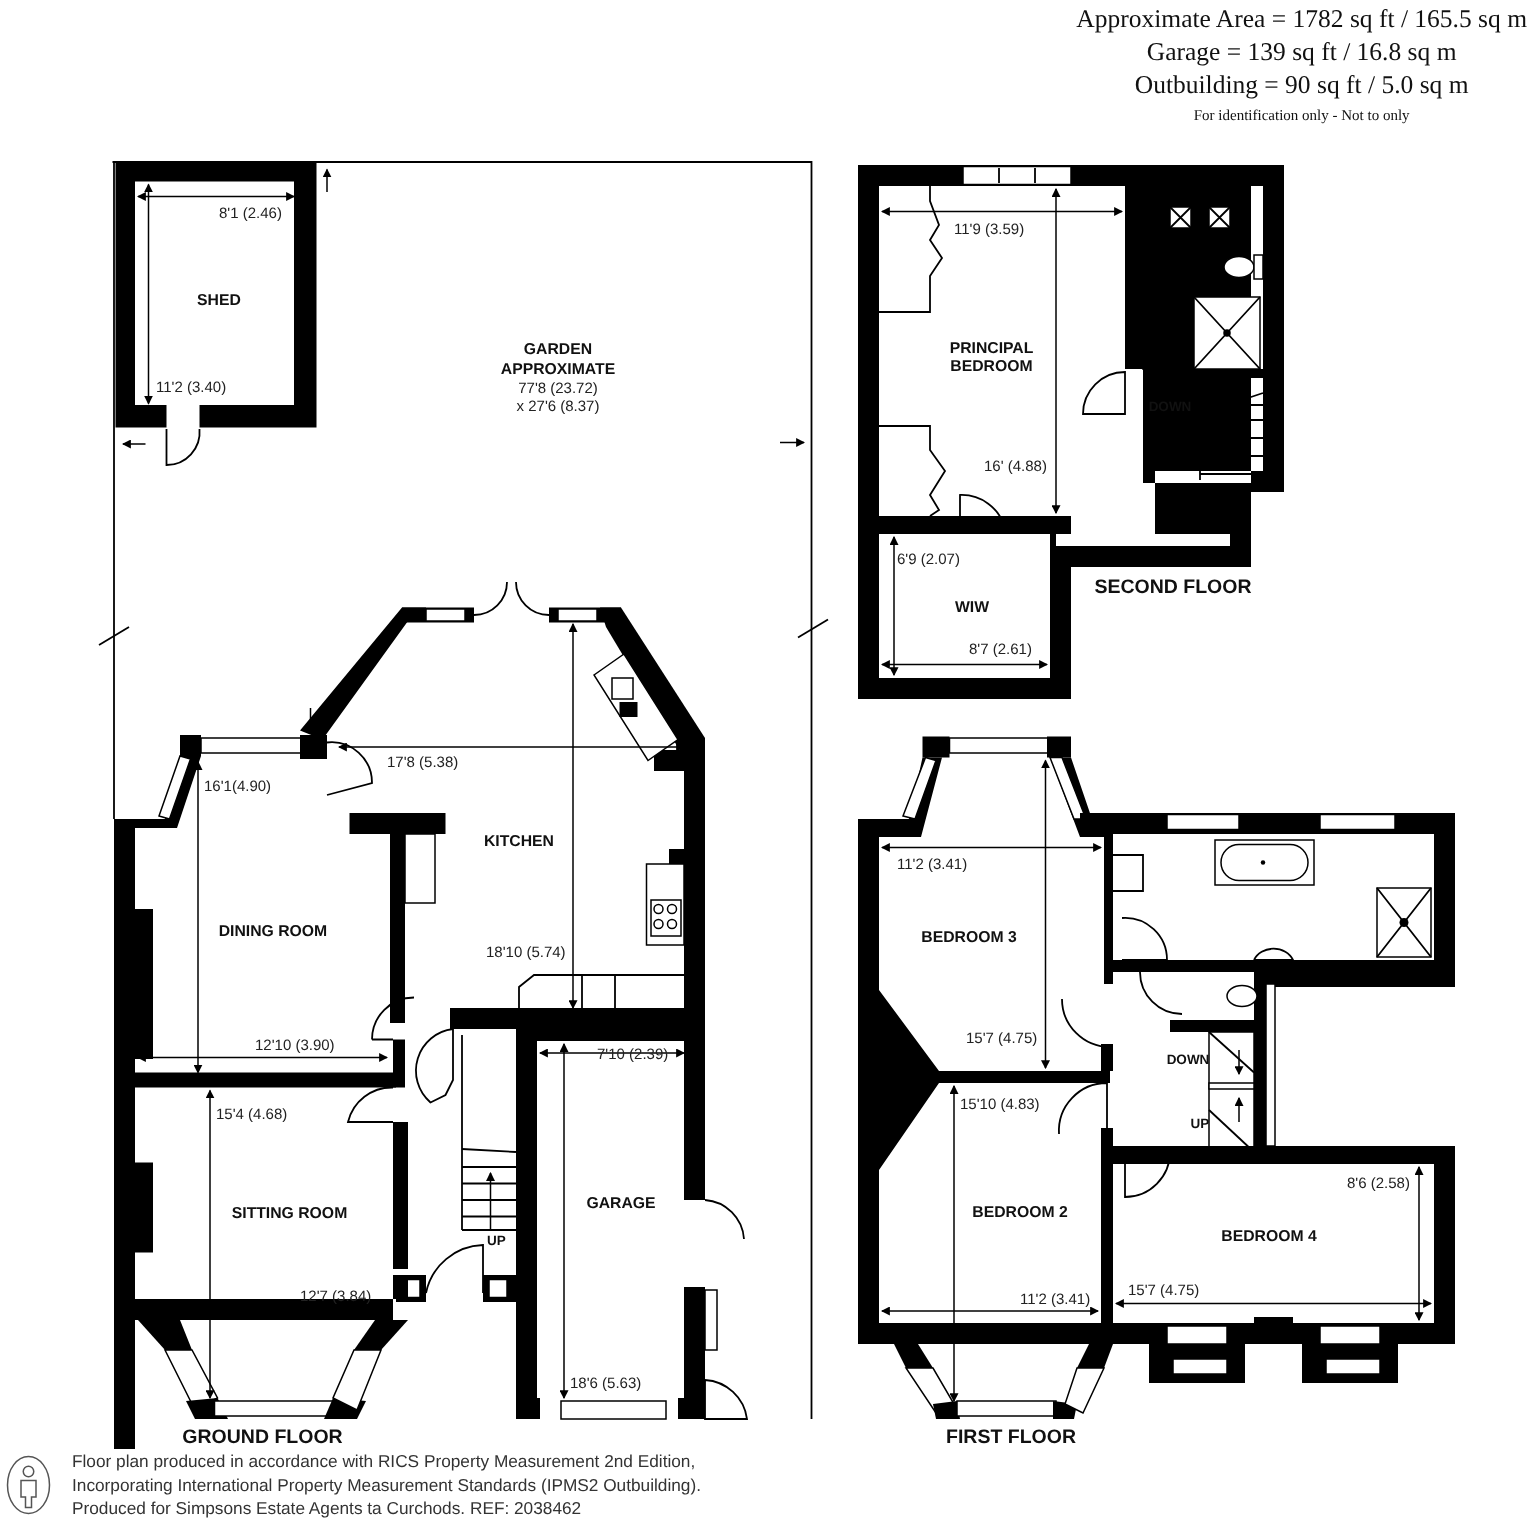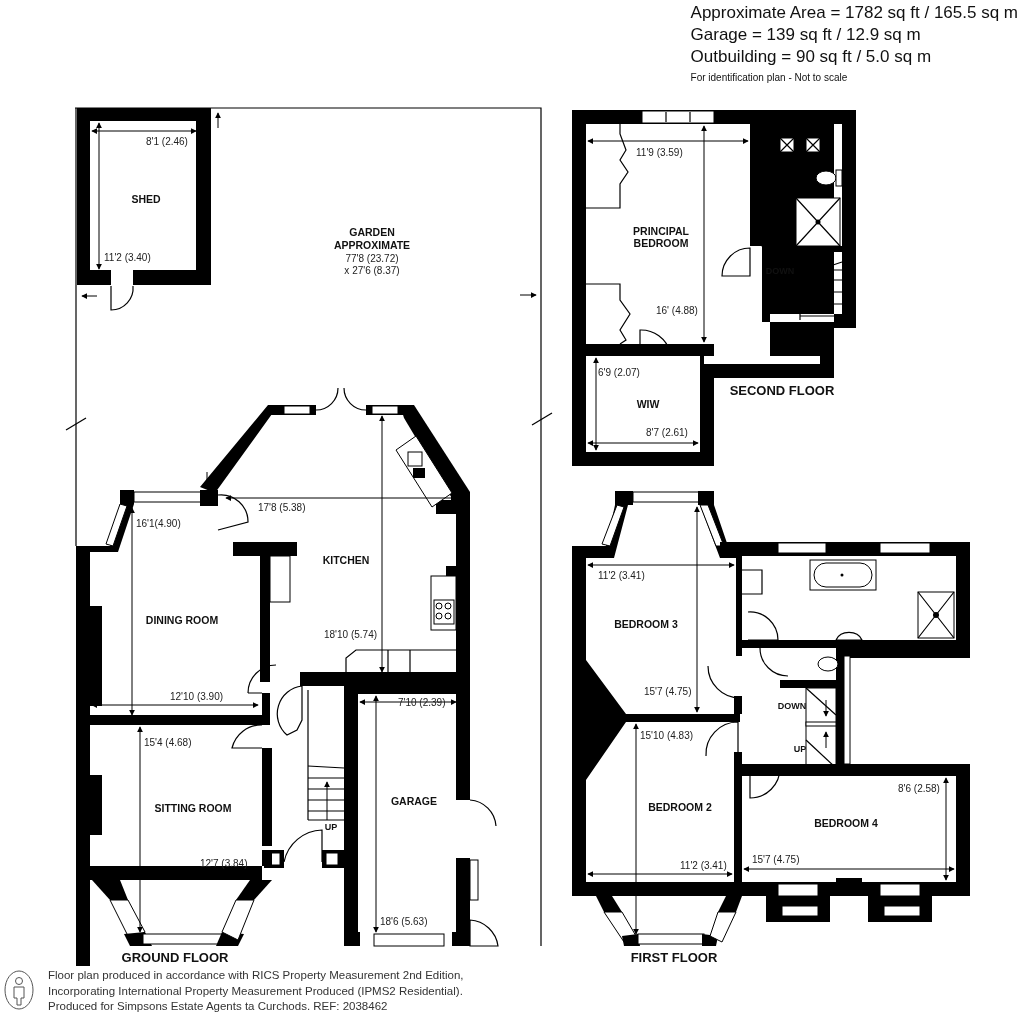--- a/index.html
+++ b/index.html
@@ -1,40 +1,40 @@
 <!DOCTYPE html>
 <html><head>
 <meta charset="utf-8">
 <style>
   html, body { margin: 0; padding: 0; background: #ffffff; }
   body { width: 1024px; height: 1018px; position: relative; overflow: hidden; font-family: "Liberation Sans", sans-serif; color: #111; }
-  .areas { position: absolute; right: 6px; top: 2px; text-align: left; }
+  .areas { position: absolute; right: 6px; top: 2px; text-align: center; font-family: Liberation Serif, serif; }
   .areas .line { font-size: 17px; line-height: 22px; color: #111; }
   .areas .note { font-size: 10px; line-height: 14px; margin-top: 3px; color: #111; }
   svg.plan { position: absolute; left: 0; top: 0; width: 1024px; height: 1018px; }
   .wall { fill: #000; }
   .thin { stroke: #000; stroke-width: 1.2; fill: none; }
   .win { fill: #fff; stroke: #000; stroke-width: 1; }
   .dim { stroke: #000; stroke-width: 1; fill: none; }
   .lbl { font-family: "Liberation Sans", sans-serif; font-weight: bold; font-size: 10.5px; fill: #111; text-anchor: middle; }
   .flr { font-family: "Liberation Sans", sans-serif; font-weight: bold; font-size: 13px; fill: #111; text-anchor: middle; }
   .dtx { font-family: "Liberation Sans", sans-serif; font-size: 10px; fill: #222; }
   .footer { position: absolute; left: 0; top: 966px; width: 700px; height: 52px; padding-left: 21px; }
   .footer .icon { position: absolute; left: 4px; top: 4px; width: 30px; height: 40px; }
   .footer .text { position: absolute; left: 48px; top: 2px; font-size: 11.5px; line-height: 15.5px; color: #333; }
   .footer .copy { position: absolute; left: 520px; top: 19px; font-size: 11.5px; color: #333; margin-top: 39px; }
 </style>
 </head>
 <body>
 
 <div class="areas">
   <div class="line">Approximate Area = 1782 sq ft / 165.5 sq m</div>
-  <div class="line">Garage = 139 sq ft / 12.9 sq m</div>
+  <div class="line">Garage = 139 sq ft / 16.8 sq m</div>
   <div class="line">Outbuilding = 90 sq ft / 5.0 sq m</div>
-  <div class="note">For identification plan - Not to scale</div>
+  <div class="note">For identification only - Not to only</div>
 </div>
 
 <svg class="plan" viewBox="0 0 1024 1018">
   <defs>
     <marker id="ah" viewBox="0 0 8 8" refX="7" refY="4" markerWidth="6" markerHeight="6" orient="auto-start-reverse">
       <path d="M0,0 L8,4 L0,8 z" fill="#000"></path>
     </marker>
   </defs>
 
   <g>
@@ -327,17 +327,17 @@
 </svg>
 
 <div class="footer">
   <svg class="icon" viewBox="0 0 30 40">
     <ellipse cx="15" cy="20" rx="14" ry="19" fill="none" stroke="#555" stroke-width="1"></ellipse>
     <circle cx="15" cy="11" r="3.5" fill="none" stroke="#555" stroke-width="1"></circle>
     <path d="M10,17 L20,17 L20,28 L17,28 L17,35 L13,35 L13,28 L10,28 Z" fill="none" stroke="#555" stroke-width="1"></path>
   </svg>
   <div class="text">
     <div>Floor plan produced in accordance with RICS Property Measurement 2nd Edition,</div>
-    <div>Incorporating International Property Measurement Produced (IPMS2 Residential).</div>
+    <div>Incorporating International Property Measurement Standards (IPMS2 Outbuilding).</div>
     <div>Produced for Simpsons Estate Agents ta Curchods.   REF: 2038462</div>
   </div>
   <div class="copy">© nichecom 2026.</div>
 </div>
 
 </body></html>

